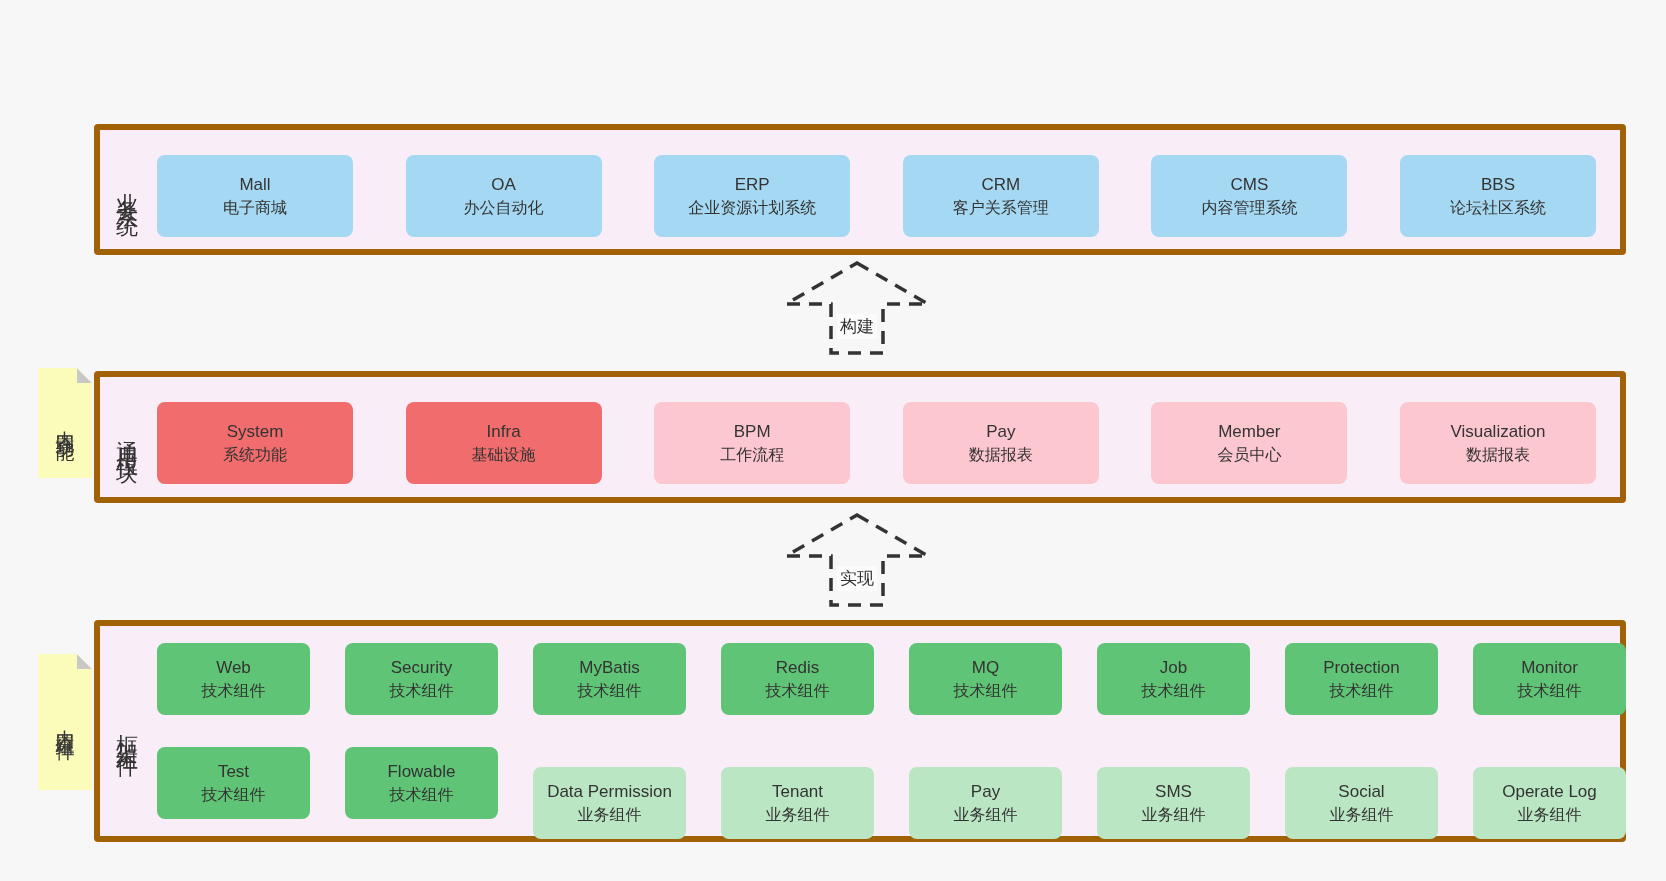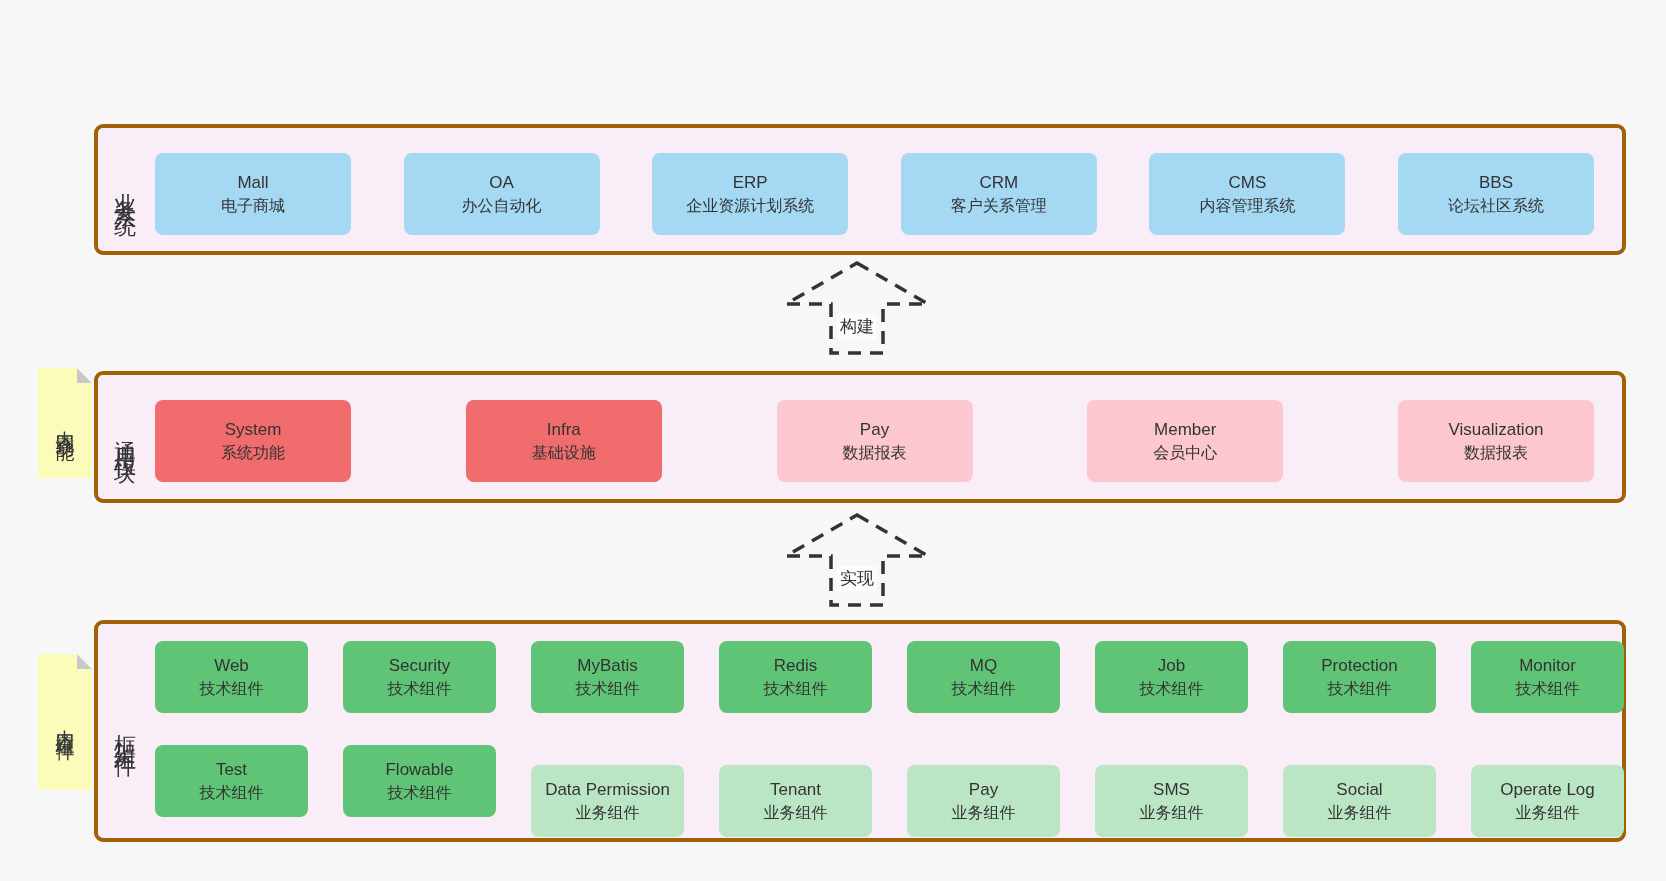--- a/index.html
+++ b/index.html
@@ -8,21 +8,21 @@
     background:#f7f7f7;
     font-family:"Liberation Sans","DejaVu Sans",sans-serif;
     color:#333;
   }
   .canvas{position:relative;width:1666px;height:881px;}
 
   
   .band{
     position:absolute;left:94px;width:1532px;
     background:#f9eef8;
-    border:4px solid #a16207;border-radius:9px;
+    border:6px solid #a16207;border-radius:4px;
     box-sizing:border-box;
   }
   .band1{top:124px;height:131px;}
   .band2{top:371px;height:132px;}
   .band3{top:620px;height:222px;}
 
   .vtitle{
     position:absolute;left:6px;top:0;bottom:0;width:42px;
     display:flex;align-items:center;justify-content:center;
     writing-mode:vertical-rl;text-orientation:upright;
@@ -133,20 +133,24 @@
     <div class="boxes cols6">
       <div class="box red">
         <div class="en">System</div>
         <div class="zh">系统功能</div>
       </div>
       <div class="box red">
         <div class="en">Infra</div>
         <div class="zh">基础设施</div>
       </div>
       <div class="box pink">
+        <div class="en">BPM</div>
+        <div class="zh">工作流程</div>
+      </div>
+      <div class="box pink">
         <div class="en">Pay</div>
         <div class="zh">数据报表</div>
       </div>
       <div class="box pink">
         <div class="en">Member</div>
         <div class="zh">会员中心</div>
       </div>
       <div class="box pink">
         <div class="en">Visualization</div>
         <div class="zh">数据报表</div>

